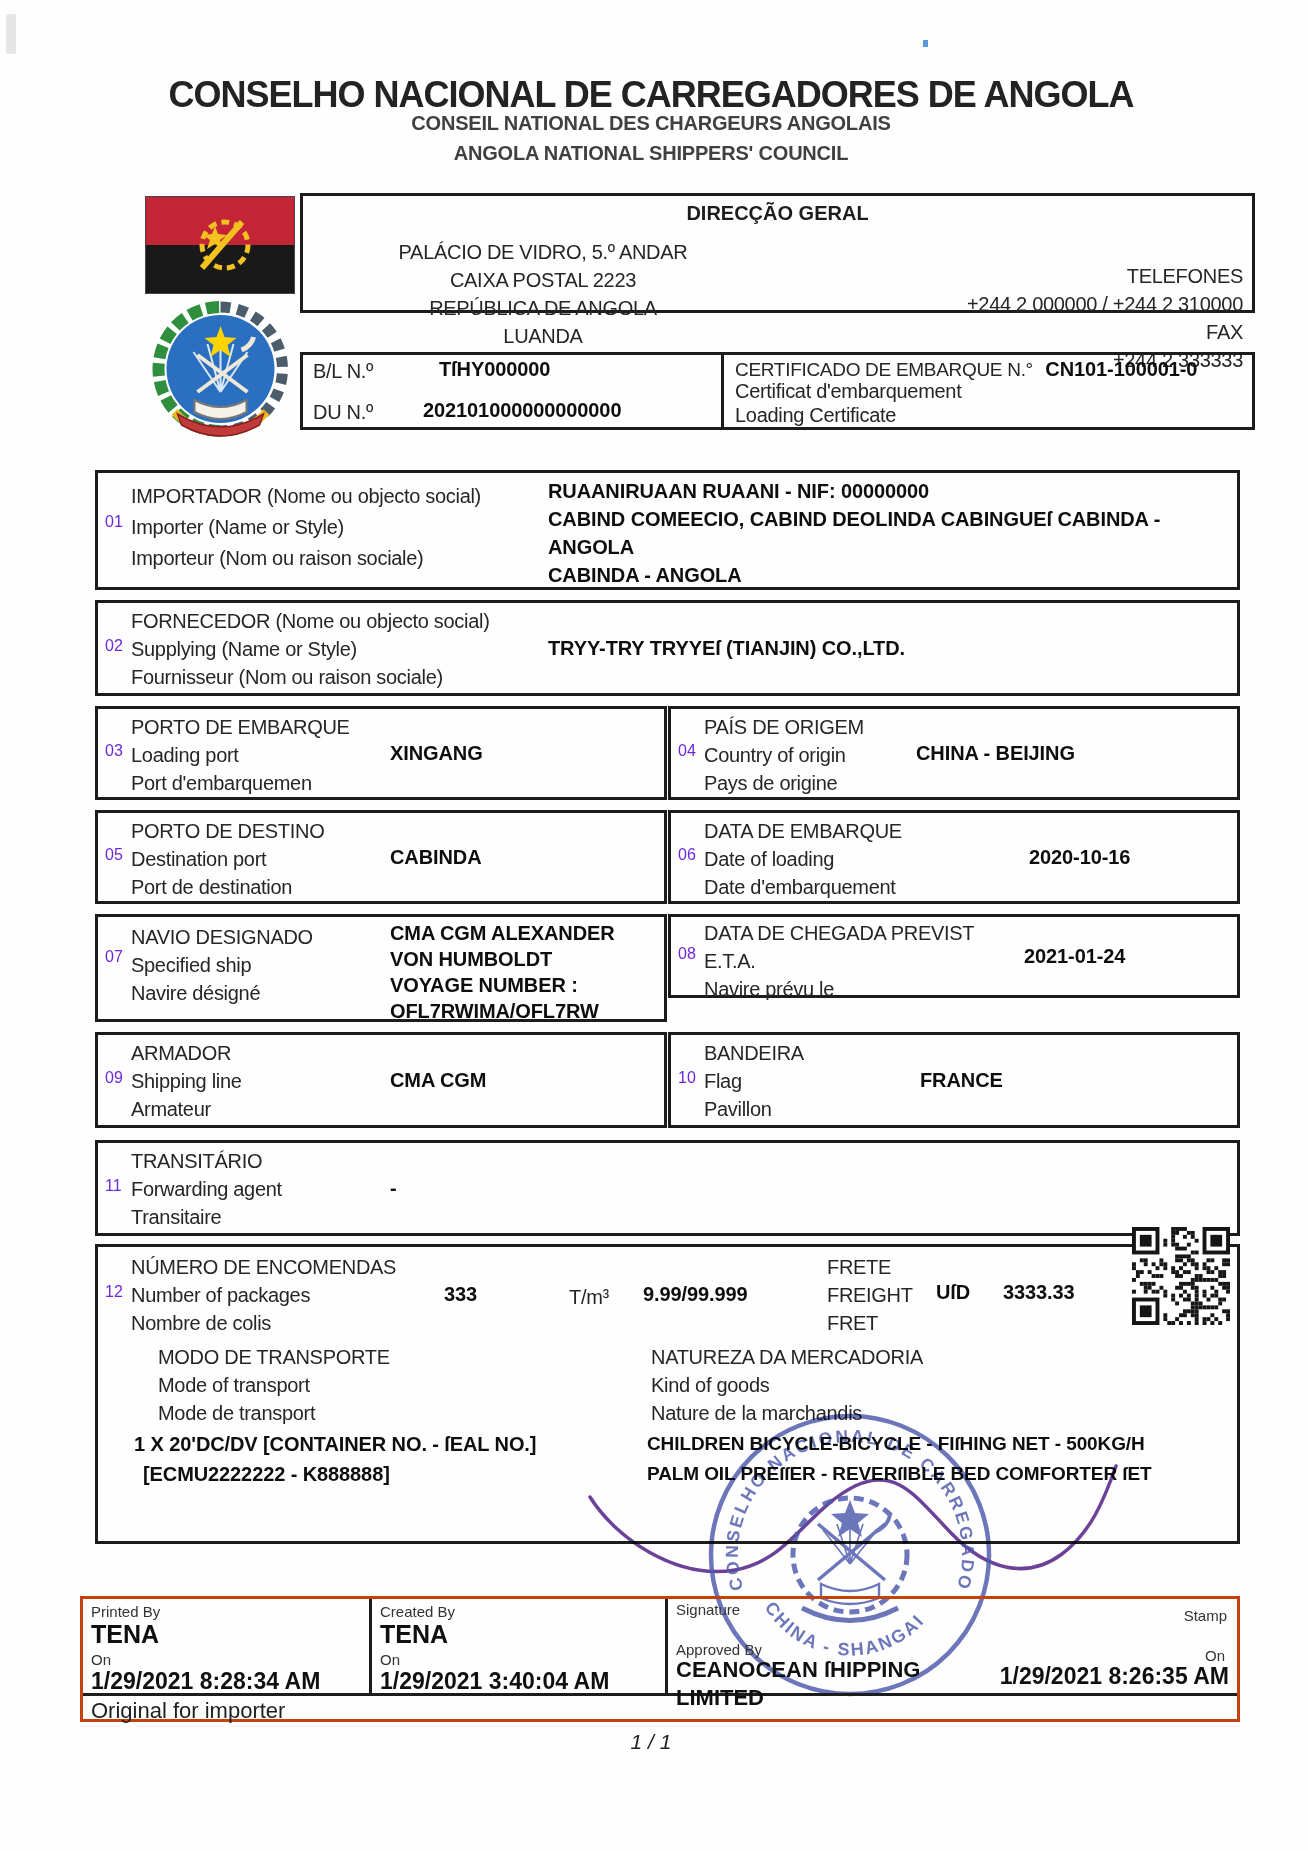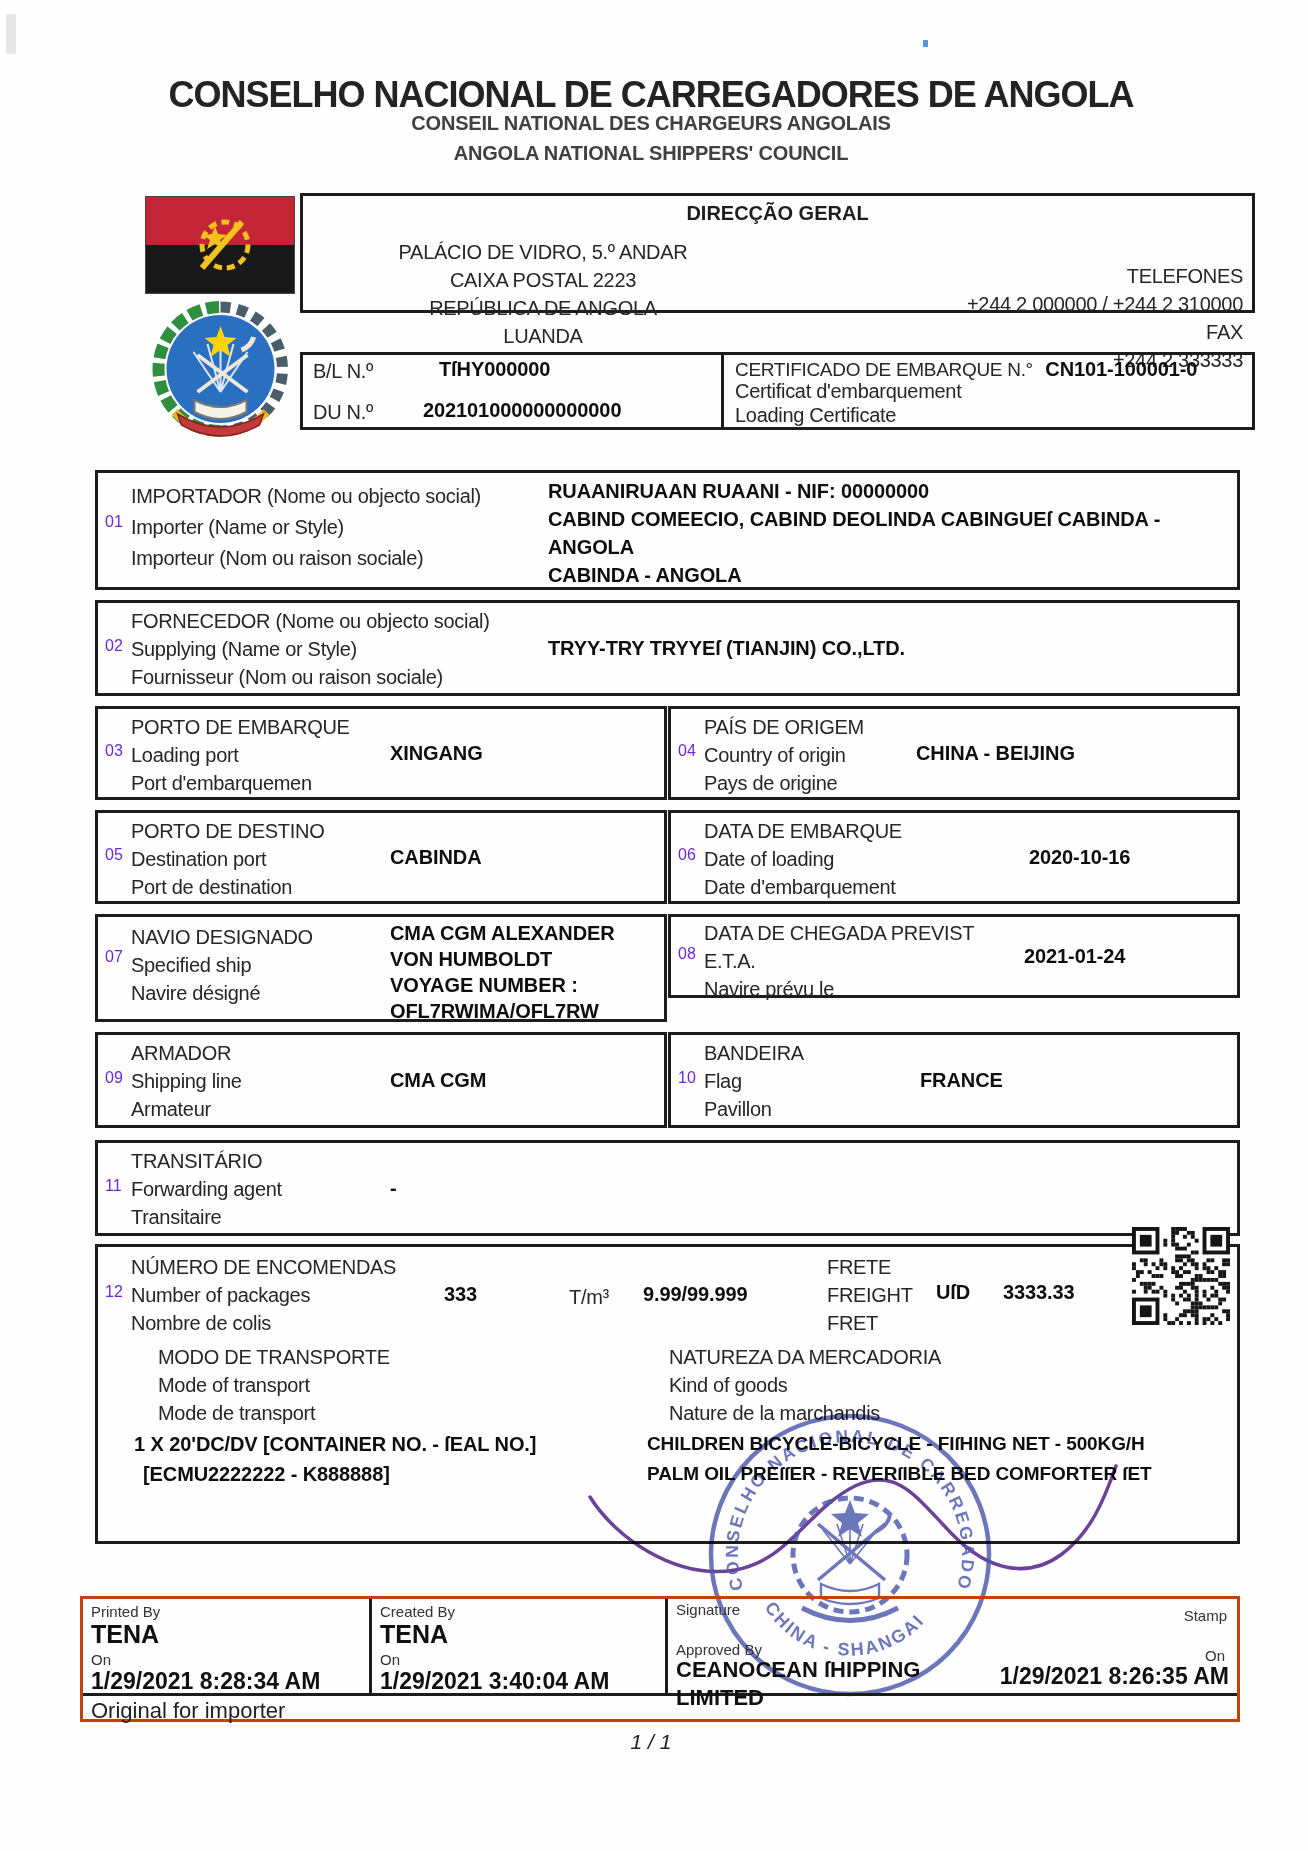--- a/index.html
+++ b/index.html
@@ -228,21 +228,21 @@
     <div class="abs val" style="left:905px;top:34px;">3333.33</div>
 
     <div class="abs" style="left:36px;top:96px;margin-left:24px;">
       <div class="lbl">MODO DE TRANSPORTE</div>
       <div class="lbl">Mode of transport</div>
       <div class="lbl">Mode de transport</div>
     </div>
     <div class="abs val" style="left:36px;top:182px;line-height:30px;">1 X 20'DC/DV [CONTAINER NO. - ſEAL NO.]</div>
     <div class="abs val" style="left:45px;top:212px;line-height:30px;">[ECMU2222222 - K888888]</div>
 
-    <div class="abs" style="left:571px;top:96px;">
+    <div class="abs" style="left:553px;top:96px;">
       <div class="lbl">NATUREZA DA MERCADORIA</div>
       <div class="lbl">Kind of goods</div>
       <div class="lbl">Nature de la marchandis</div>
     </div>
     <div class="abs val" style="left:549px;top:182px;line-height:30px;font-size:19px;">CHILDREN BICYCLE-BICYCLE - FIſHING NET - 500KG/H</div>
     <div class="abs val" style="left:549px;top:212px;line-height:30px;font-size:19px;">PALM OIL PREſſER - REVERſIBLE BED COMFORTER ſET</div>
   </div>
 
   <svg id="qr-svg" class="abs" style="left:1132px;top:1227px;background:#fff;" width="98" height="98" viewBox="0 0 100 100">
       <rect x="0" y="36" width="4" height="4" fill="#151515"></rect>

